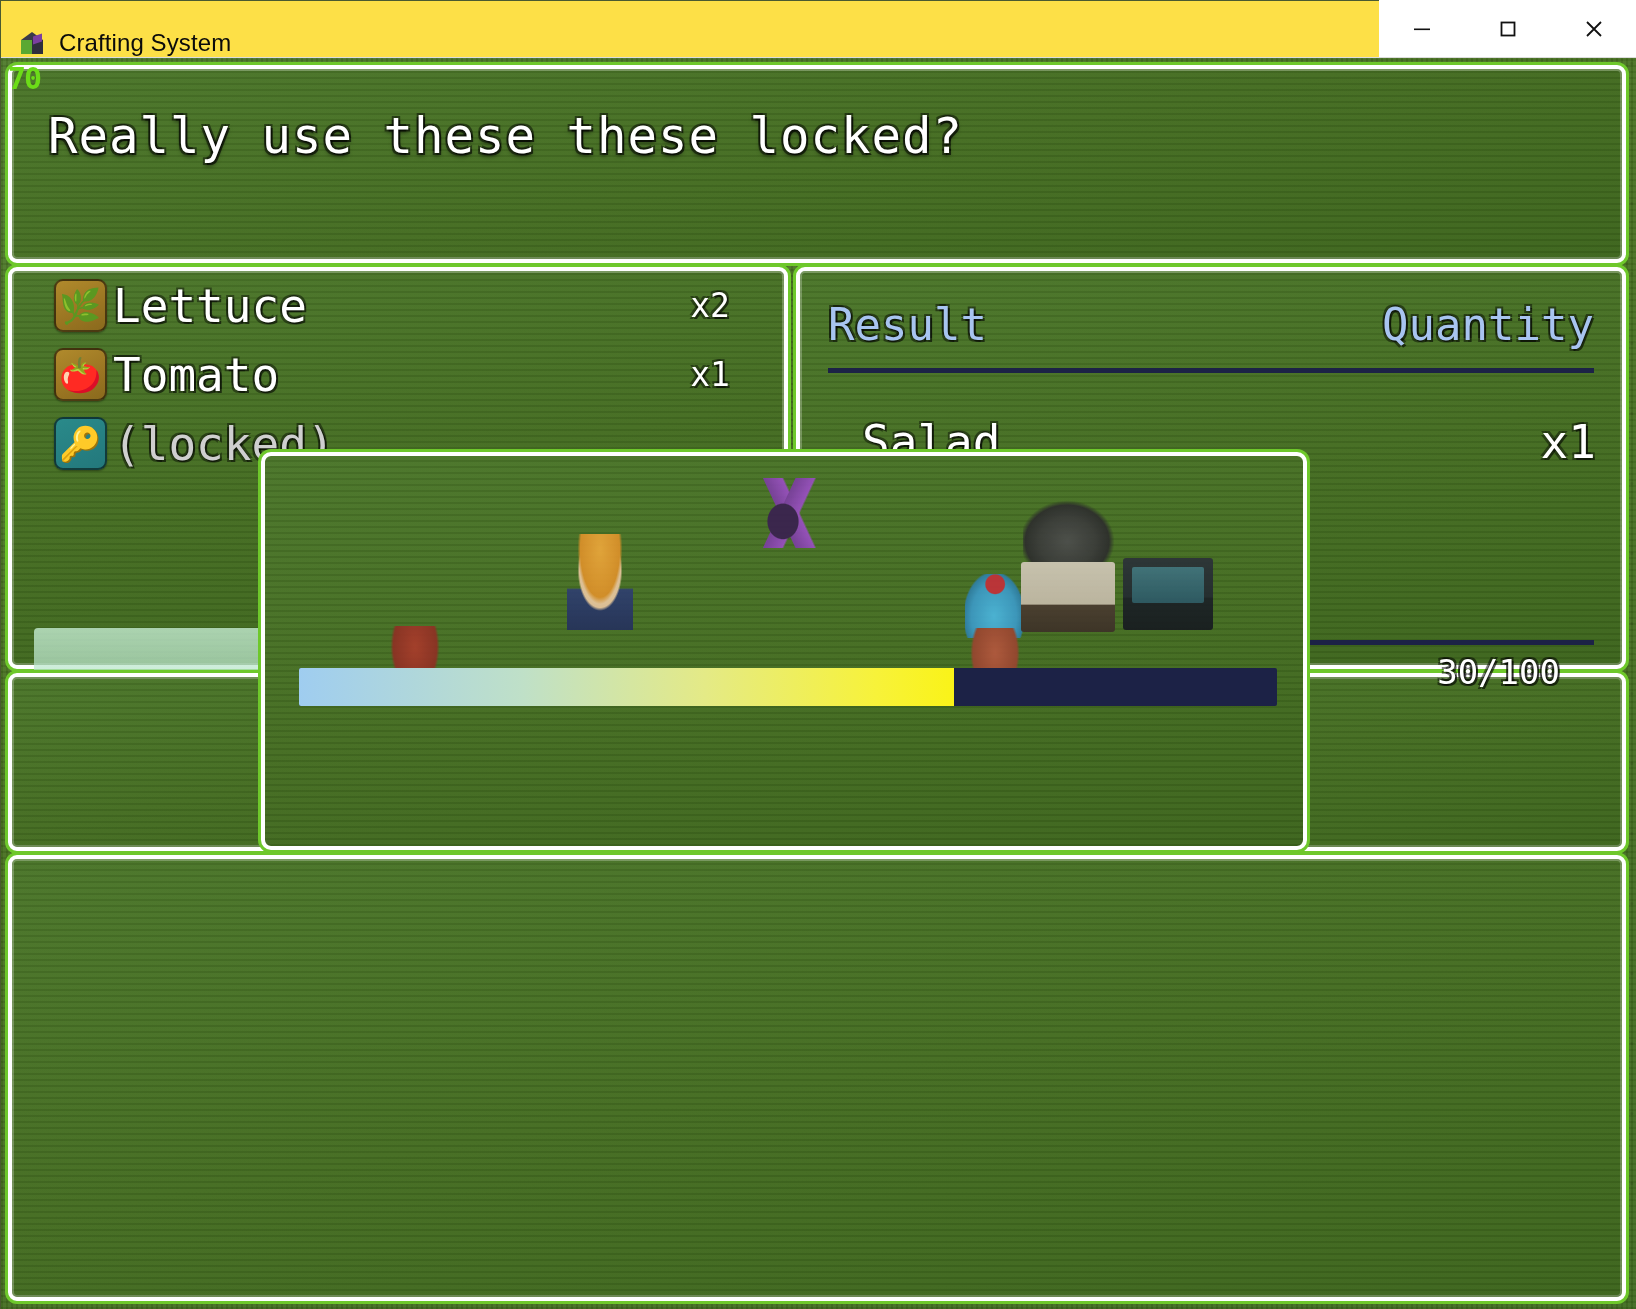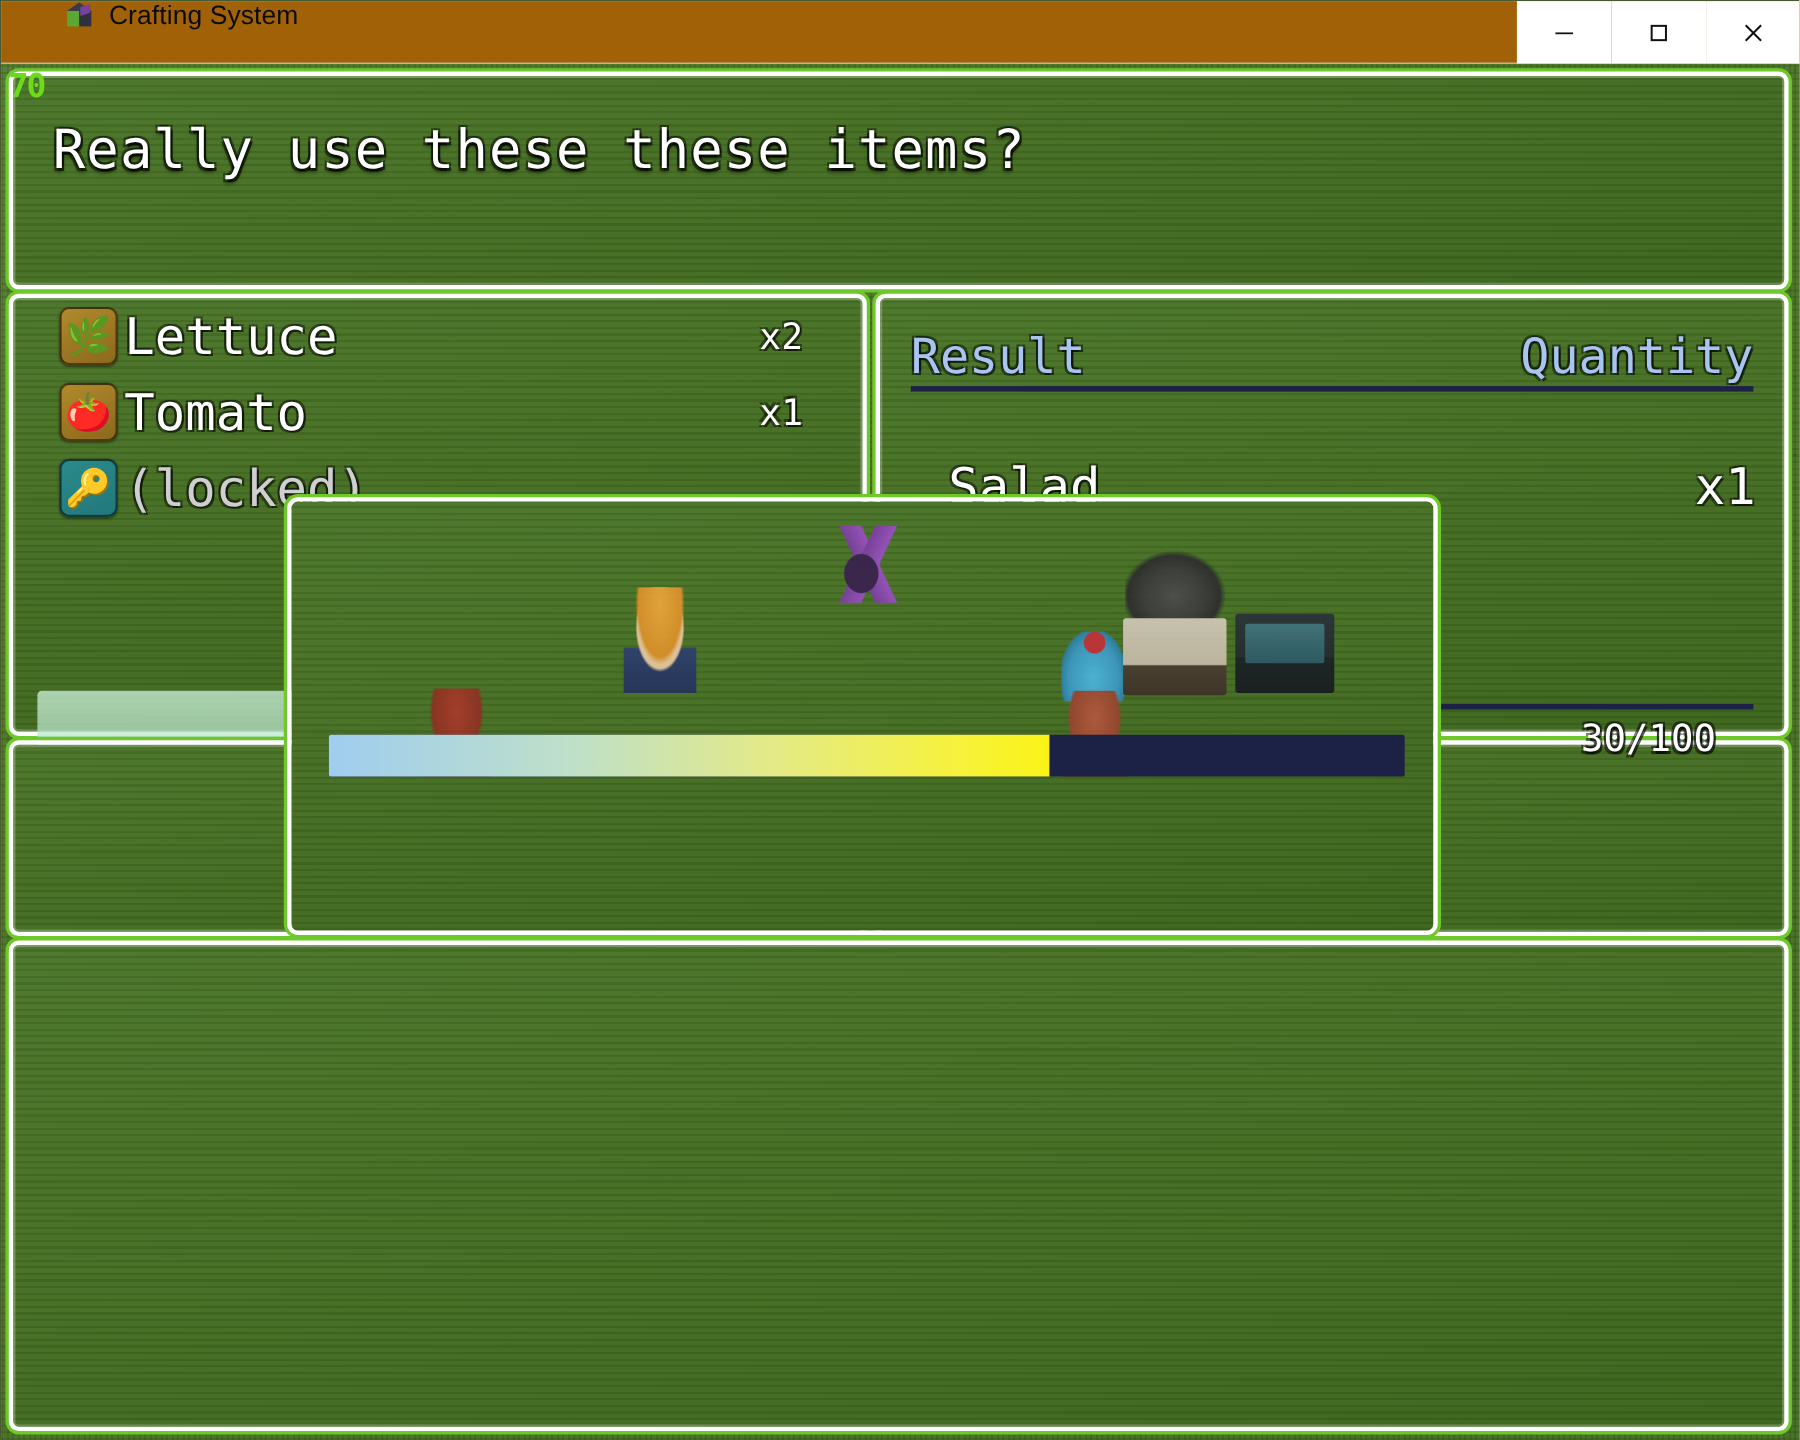--- a/index.html
+++ b/index.html
@@ -19,25 +19,24 @@
     height: 1309px;
     background: #ffffff;
     border: 1px solid #4a5a30;
   }
 
   #title-bar {
     position: absolute;
     left: 0; top: 0;
     width: 1636px;
     height: 57px;
-    background: #a16207;
+    background: #fde047;
     display: flex;
-    align-items: flex-start;
+    align-items: flex-end;
     border-bottom: 1px solid #dcdcdc;
-    padding-left: 40px;
   }
 
   #title-icon {
     width: 26px; height: 26px;
     margin-left: 18px;
     position: relative;
     flex: 0 0 auto;
   }
   #title-icon .cube-top {
     position: absolute; left: 2px; top: 1px;
@@ -238,21 +237,21 @@
   
   #result-window {
     left: 794px; top: 208px;
     width: 832px; height: 404px;
   }
   #result-header {
     position: absolute;
     left: 28px; right: 28px; top: 32px;
     display: flex; align-items: baseline;
     border-bottom: 5px solid #1c2246;
-    padding-bottom: 4px;
+    padding-bottom: 21px;
     gap: 21px;
   }
   .hdr-text {
     font-size: 44px;
     line-height: 1;
     color: #a8c4f0;
     text-shadow:
       2px 2px 0 rgba(0,0,0,.6), -2px 2px 0 rgba(0,0,0,.45),
       2px -2px 0 rgba(0,0,0,.45), -2px -2px 0 rgba(0,0,0,.45);
   }
@@ -569,21 +568,21 @@
     <div class="sprite" id="spr-slime"></div>
     <div class="sprite" id="spr-crate"></div>
     <div class="sprite" id="spr-tv"></div>
     <div class="sprite" id="spr-girl"></div>
     <div class="sprite" id="spr-npc1"></div>
     <div class="sprite" id="spr-npc2"></div>
 
     <div id="fps-counter">70</div>
 
     <div class="rpg-win" id="message-window">
-      <div id="message-text">Really use these these items?</div>
+      <div id="message-text">Really use these these locked?</div>
     </div>
 
     <div class="rpg-win" id="ingredients-window">
       <div class="ing-list">
 
         <div class="ing-row">
           <div class="slot-icon gold">
             <span class="glyph">🌿</span>
           </div>
           <span class="ing-name">Lettuce</span>

